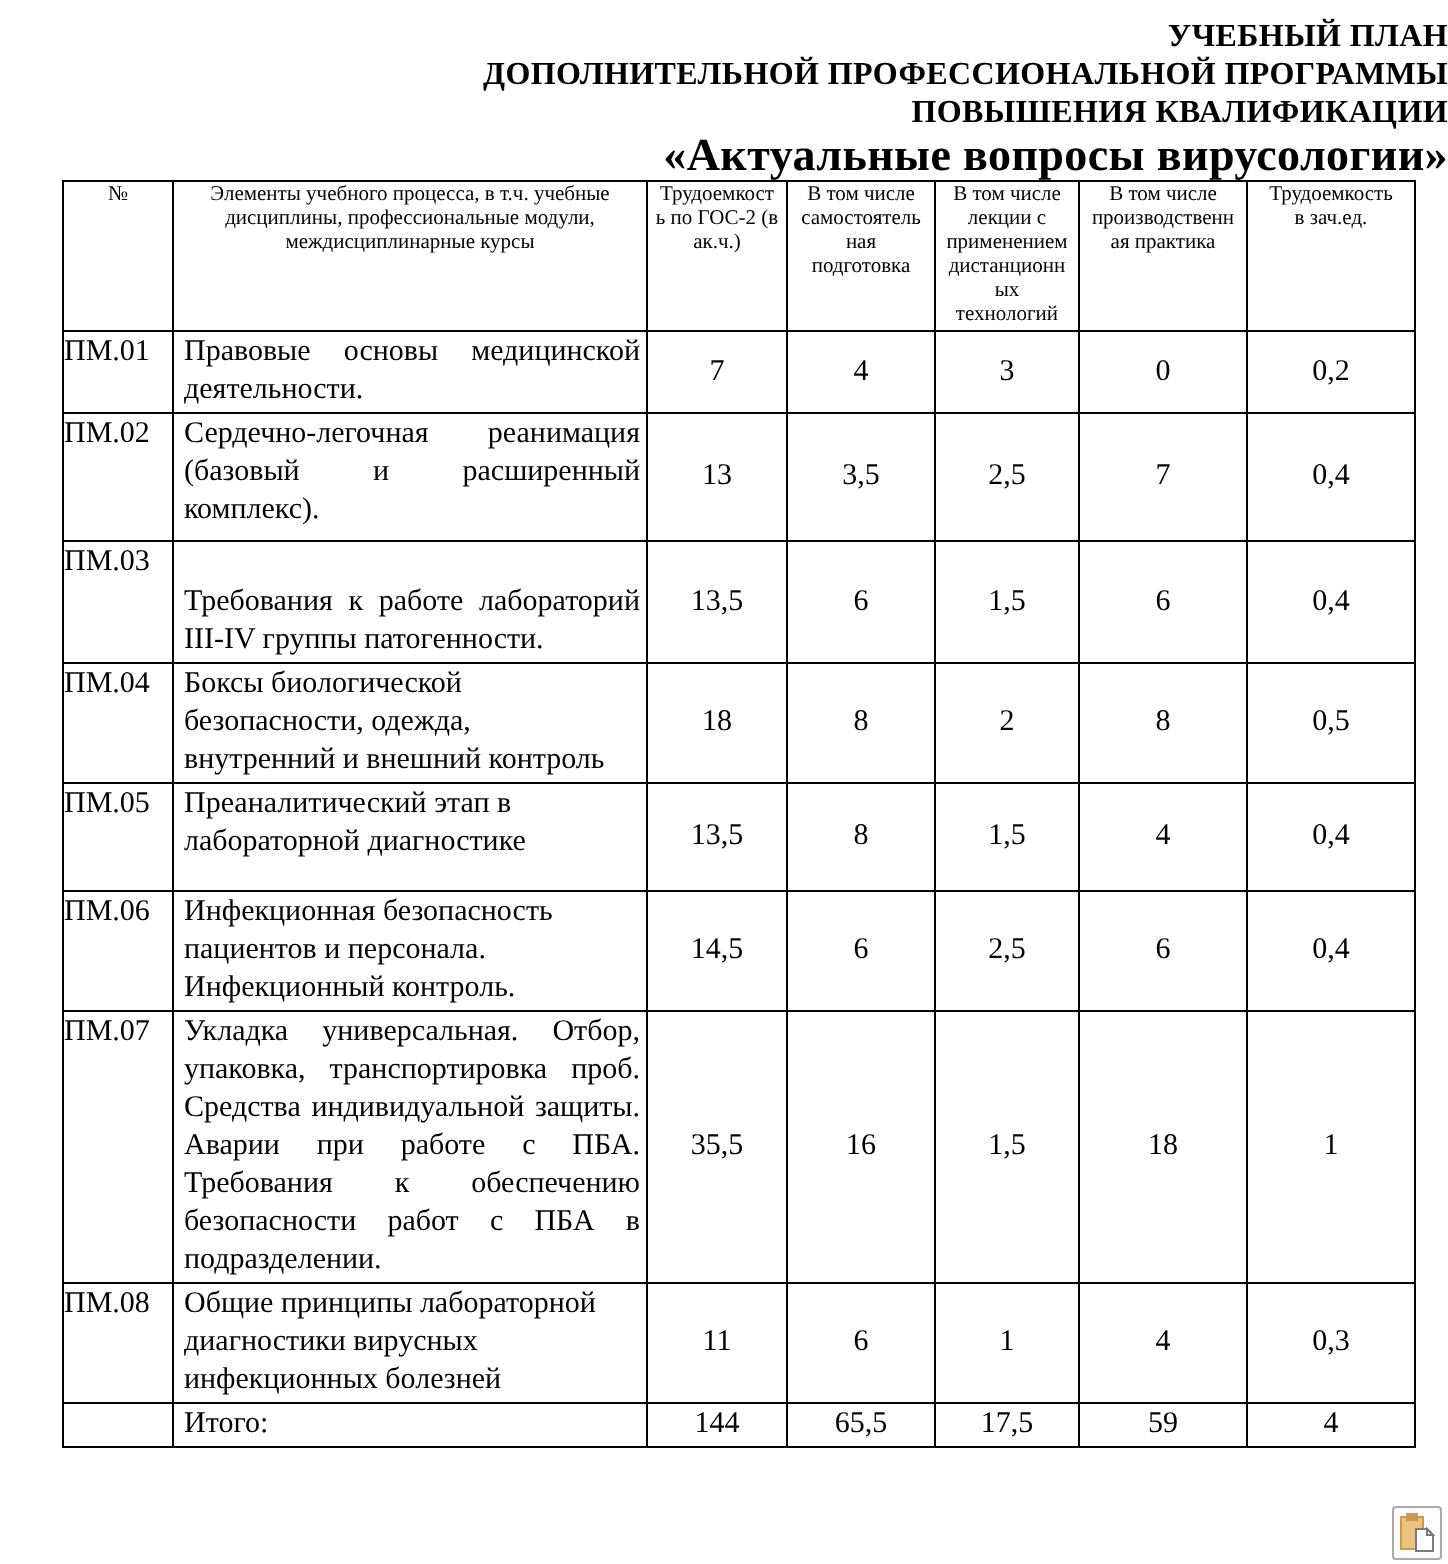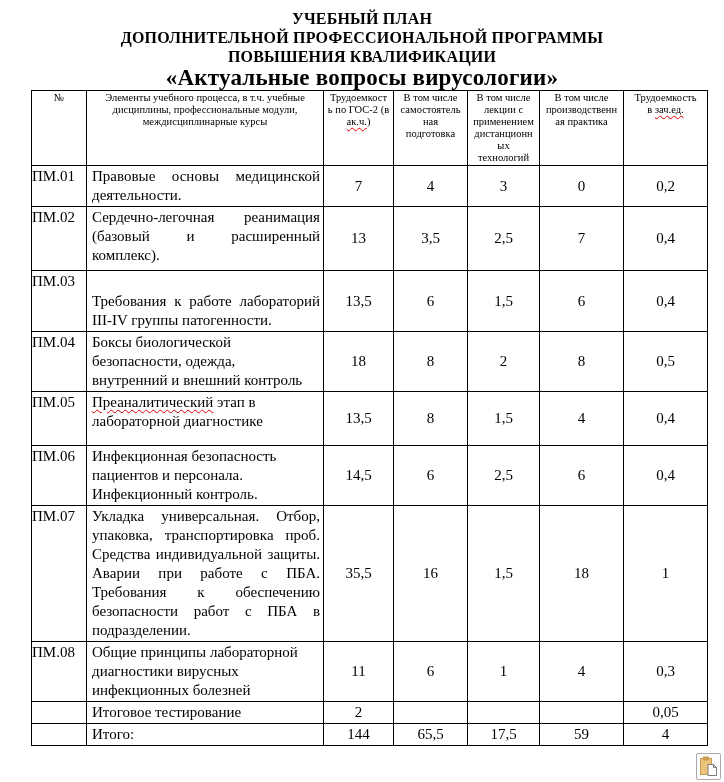--- a/index.html
+++ b/index.html
@@ -5,21 +5,21 @@
   * { margin: 0; padding: 0; box-sizing: border-box; }
   html, body { width: 724px; height: 782px; background: #ffffff; overflow: hidden; }
   body {
     font-family: "Liberation Serif", "DejaVu Serif", serif;
     color: #000;
     position: relative;
   }
   .doc { width: 724px; height: 782px; position: relative; }
 
   
-  .title-block { padding-top: 9px; text-align: center; }
+  .title-block { padding-top: 9px; text-align: right; }
   .title-line { font-weight: bold; font-size: 16px; line-height: 19px; letter-spacing: 0.2px; }
   .title-line.big { font-size: 23px; line-height: 23px; }
 
   
   table.plan {
     border-collapse: collapse;
     table-layout: fixed;
     width: 676px;
     margin-left: 31px;
     margin-top: 1px;
@@ -53,21 +53,20 @@
   td.c-desc.just { text-align: justify; }
   td.c-desc.preline { white-space: pre-line; }
   td.c-desc.lead-blank { padding-top: 21px; margin-left: 14px; }
   td.c-val {
     font-size: 15px;
     line-height: 19px;
     text-align: center;
     vertical-align: middle;
   }
   .misspell {
-    text-decoration: underline;
     text-decoration-style: wavy;
     text-decoration-color: #e00000;
     text-decoration-thickness: 1px;
     text-underline-offset: 2px;
   }
 
   
   .paste-btn {
     position: absolute;
     left: 696px;
@@ -202,29 +201,20 @@
         <td class="c-num">ПМ.08</td>
         <td class="c-desc preline">Общие принципы лабораторной
 диагностики вирусных
 инфекционных болезней</td>
         <td class="c-val">11</td>
         <td class="c-val">6</td>
         <td class="c-val">1</td>
         <td class="c-val">4</td>
         <td class="c-val">0,3</td>
       </tr>
-      <tr style="height:20px">
-        <td class="c-num"></td>
-        <td class="c-desc">Итоговое тестирование</td>
-        <td class="c-val">2</td>
-        <td class="c-val"></td>
-        <td class="c-val"></td>
-        <td class="c-val"></td>
-        <td class="c-val">0,05</td>
-      </tr>
       <tr style="height:19px">
         <td class="c-num"></td>
         <td class="c-desc">Итого:</td>
         <td class="c-val">144</td>
         <td class="c-val">65,5</td>
         <td class="c-val">17,5</td>
         <td class="c-val">59</td>
         <td class="c-val">4</td>
       </tr>
     </tbody>

